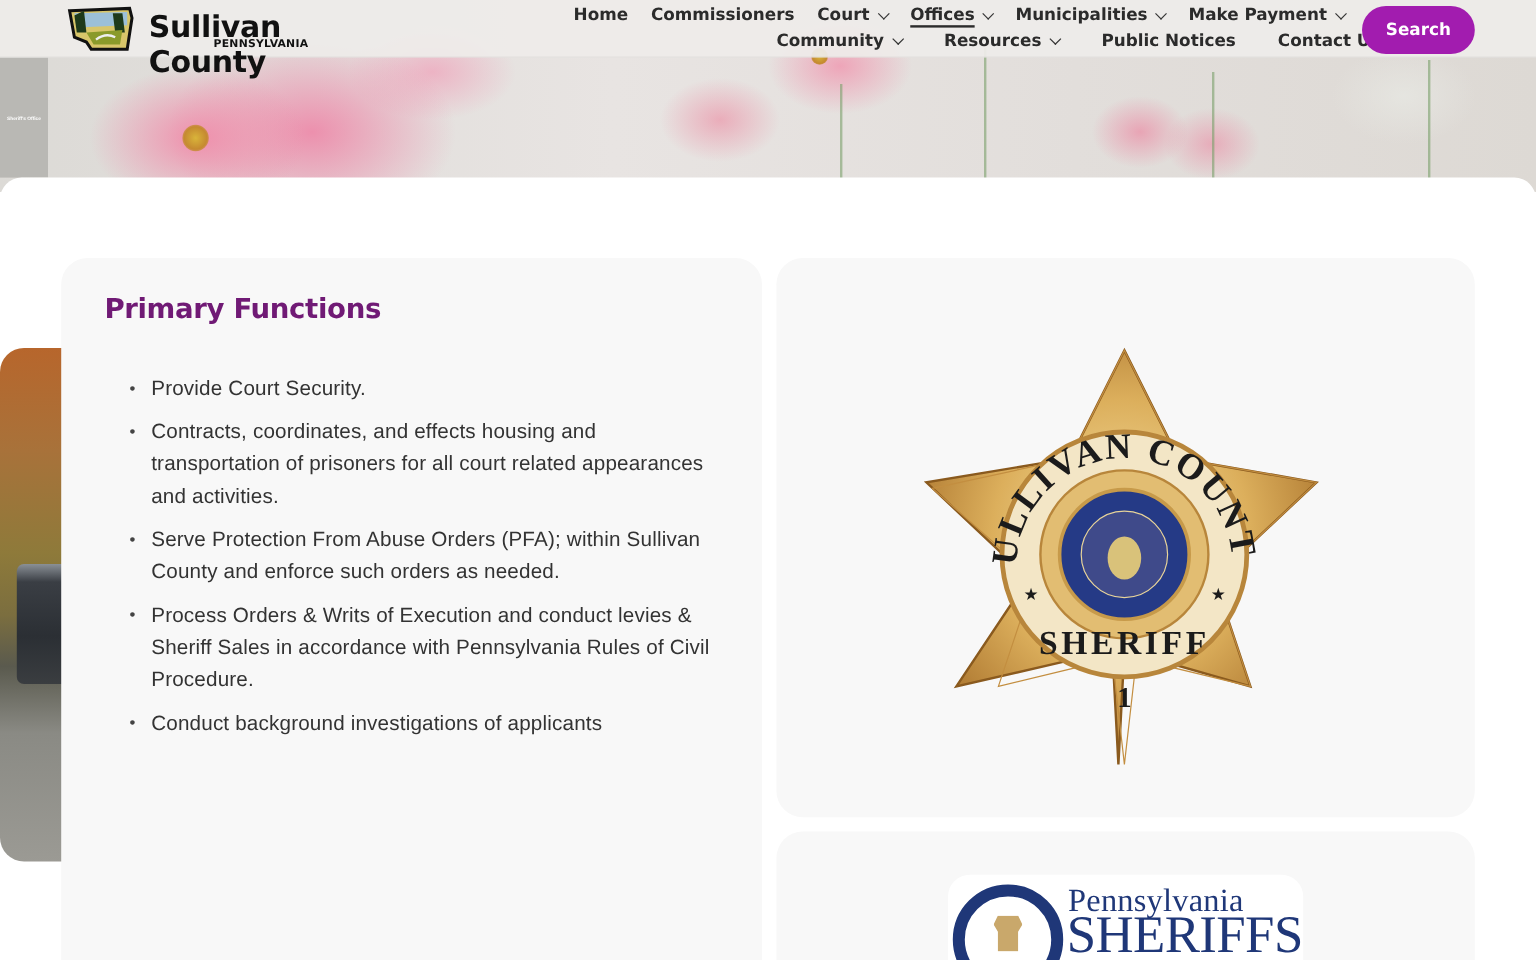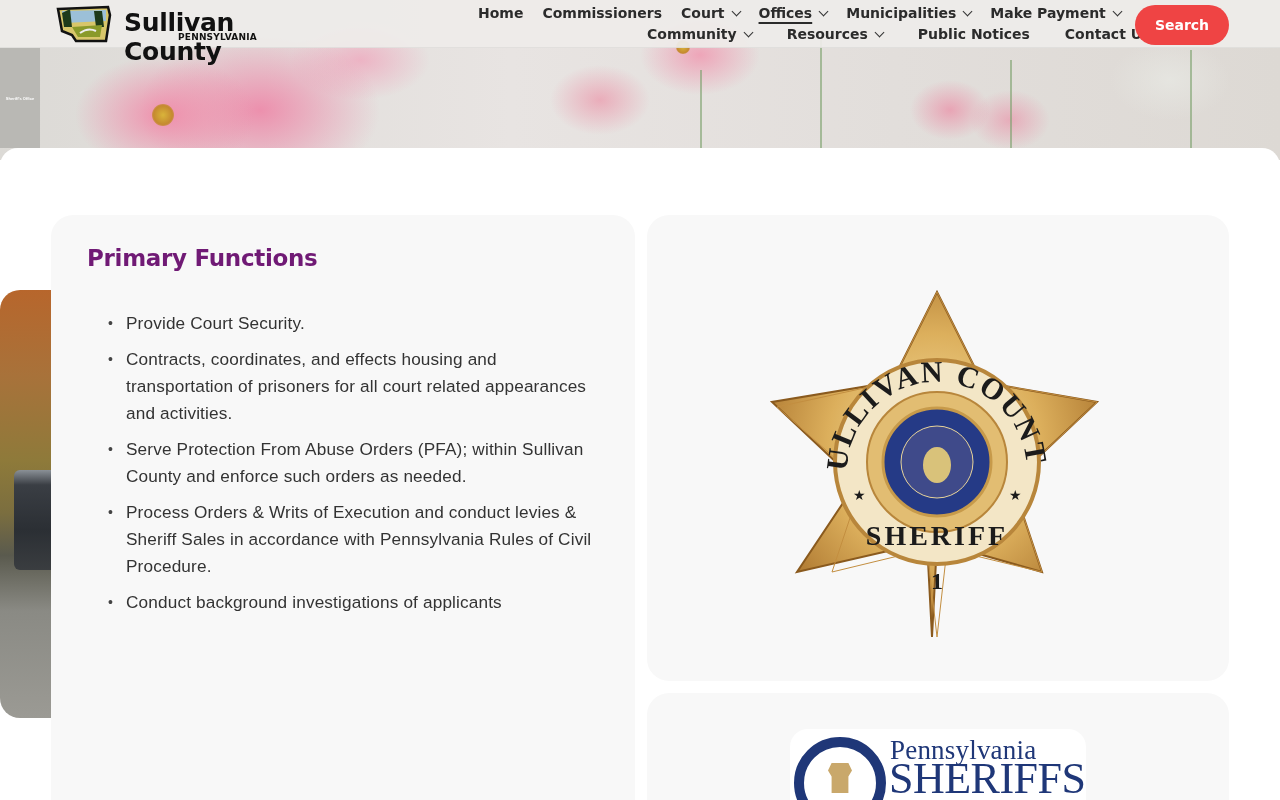--- a/index.html
+++ b/index.html
@@ -43,21 +43,21 @@
   .nav { position: absolute; top: 2px; font-size: 14.5px; font-weight: bold; color: #2b2b2b; font-family: "DejaVu Sans", sans-serif; }
   .nav-row { position: absolute; display: flex; white-space: nowrap; }
   .nav-row1 { left: 478px; top: 3px; }
   .nav-row2 { left: 647px; top: 24px; gap: 16px; }
   .nav-item { display: flex; align-items: center; margin-right: 19px; cursor: pointer; font-size: 14px; }
   .nav-item.active .nav-label { text-decoration: underline; text-underline-offset: 4px; text-decoration-thickness: 1.5px; }
   .chev { display: inline-block; width: 7px; height: 7px; border-right: 1.5px solid #333; border-bottom: 1.5px solid #333; transform: rotate(45deg); margin-left: 8px; margin-top: -4px; }
 
   .search-btn {
     position: absolute; left: 1135px; top: 5px; width: 94px; height: 40px;
-    border-radius: 20px; background: #ef4444; color: #fff; border: none;
+    border-radius: 20px; background: #a21caf; color: #fff; border: none;
     font-size: 14px; font-weight: bold; font-family: "DejaVu Sans", sans-serif; cursor: pointer;
   }
 
   
   .main {
     position: absolute; left: 0; top: 148px; width: 1280px; height: 652px;
     background: #ffffff; border-radius: 18px 18px 0 0;
   }
 
   .photo-left {

